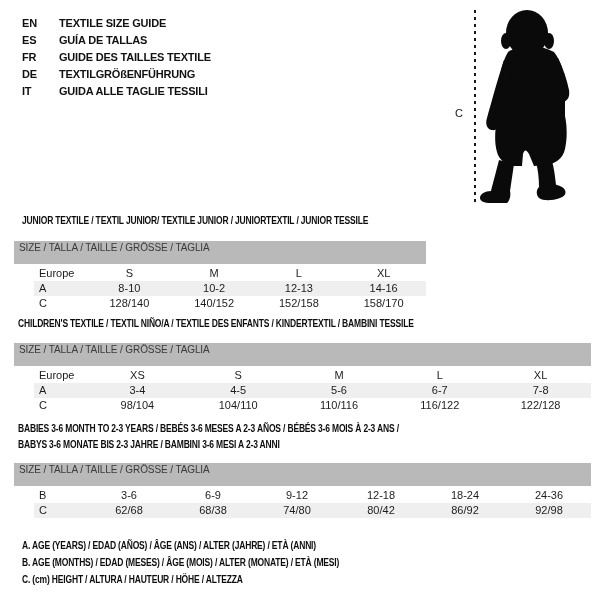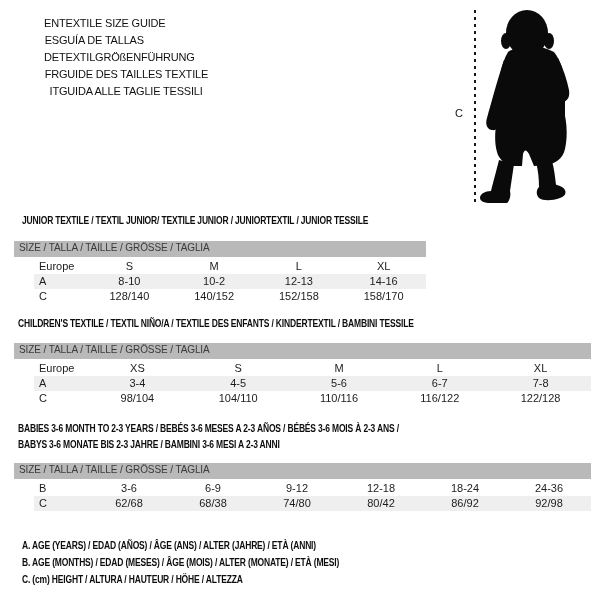--- a/index.html
+++ b/index.html
@@ -5,36 +5,36 @@
   html,body{margin:0;padding:0;}
   body{
     width:600px;height:600px;background:#ffffff;
     font-family:"Liberation Sans", sans-serif;color:#111111;
     position:relative;overflow:hidden;
   }
   .abs{position:absolute;}
 
   
   .lang-list{left:22px;top:15px;}
-  .lang-row{display:flex;height:17px;line-height:17px;font-size:11px;font-weight:normal;letter-spacing:-0.2px;white-space:nowrap;text-align:right;}
+  .lang-row{display:flex;height:17px;line-height:17px;font-size:11px;font-weight:bold;letter-spacing:-0.2px;white-space:nowrap;}
   .lang-code{width:37px;flex:0 0 37px;}
 
   
   .measure-line{left:474px;top:10px;width:2px;height:196px;
     background:repeating-linear-gradient(to bottom,#161616 0 3px,transparent 3px 7px);}
   .measure-label{left:455px;top:107px;font-size:11px;color:#161616;}
   .baby-svg{left:478px;top:6px;}
 
   
   .condensed{font-weight:bold;font-size:10px;letter-spacing:-0.2px;white-space:nowrap;
     transform:scaleX(0.85);transform-origin:0 50%;color:#0d0d0d;}
 
   
   .size-table{left:14px;}
-  .t-bar{height:16px;line-height:13px;background:#b9b9b9;color:#3a3a3a;
+  .t-bar{height:23px;line-height:13px;background:#b9b9b9;color:#3a3a3a;
     font-size:10px;padding-left:5px;margin-bottom:2px;letter-spacing:-0.1px;white-space:nowrap;overflow:hidden;}
   .t-row{display:flex;height:15px;line-height:15px;font-size:11px;color:#1c1c1c;margin-left:20px;}
   .t-row.alt{background:#efefef;}
   .t-lbl{flex:0 0 48px;width:48px;padding-left:5px;}
   .t-cell{flex:1;text-align:center;}
   .w1{width:412px;}
   .w2{width:577px;}
 
   .footnotes{left:22px;top:537px;}
   .footnote-line{height:17px;line-height:17px;}
@@ -45,26 +45,26 @@
 <div class="abs lang-list">
   <div class="lang-row">
     <span class="lang-code">EN</span>
     <span class="lang-label">TEXTILE SIZE GUIDE</span>
   </div>
   <div class="lang-row">
     <span class="lang-code">ES</span>
     <span class="lang-label">GUÍA DE TALLAS</span>
   </div>
   <div class="lang-row">
+    <span class="lang-code">FR</span>
+    <span class="lang-label">GUIDE DES TAILLES TEXTILE</span>
+  </div>
+  <div class="lang-row">
     <span class="lang-code">DE</span>
     <span class="lang-label">TEXTILGRÖßENFÜHRUNG</span>
-  </div>
-  <div class="lang-row">
-    <span class="lang-code">FR</span>
-    <span class="lang-label">GUIDE DES TAILLES TEXTILE</span>
   </div>
   <div class="lang-row">
     <span class="lang-code">IT</span>
     <span class="lang-label">GUIDA ALLE TAGLIE TESSILI</span>
   </div>
 </div>
 
 <div class="abs measure-line"></div>
 <div class="abs measure-label">C</div>
 <svg class="abs baby-svg" width="100" height="200" viewBox="0 0 100 200" fill="#0a0a0a" xmlns="http://www.w3.org/2000/svg">

